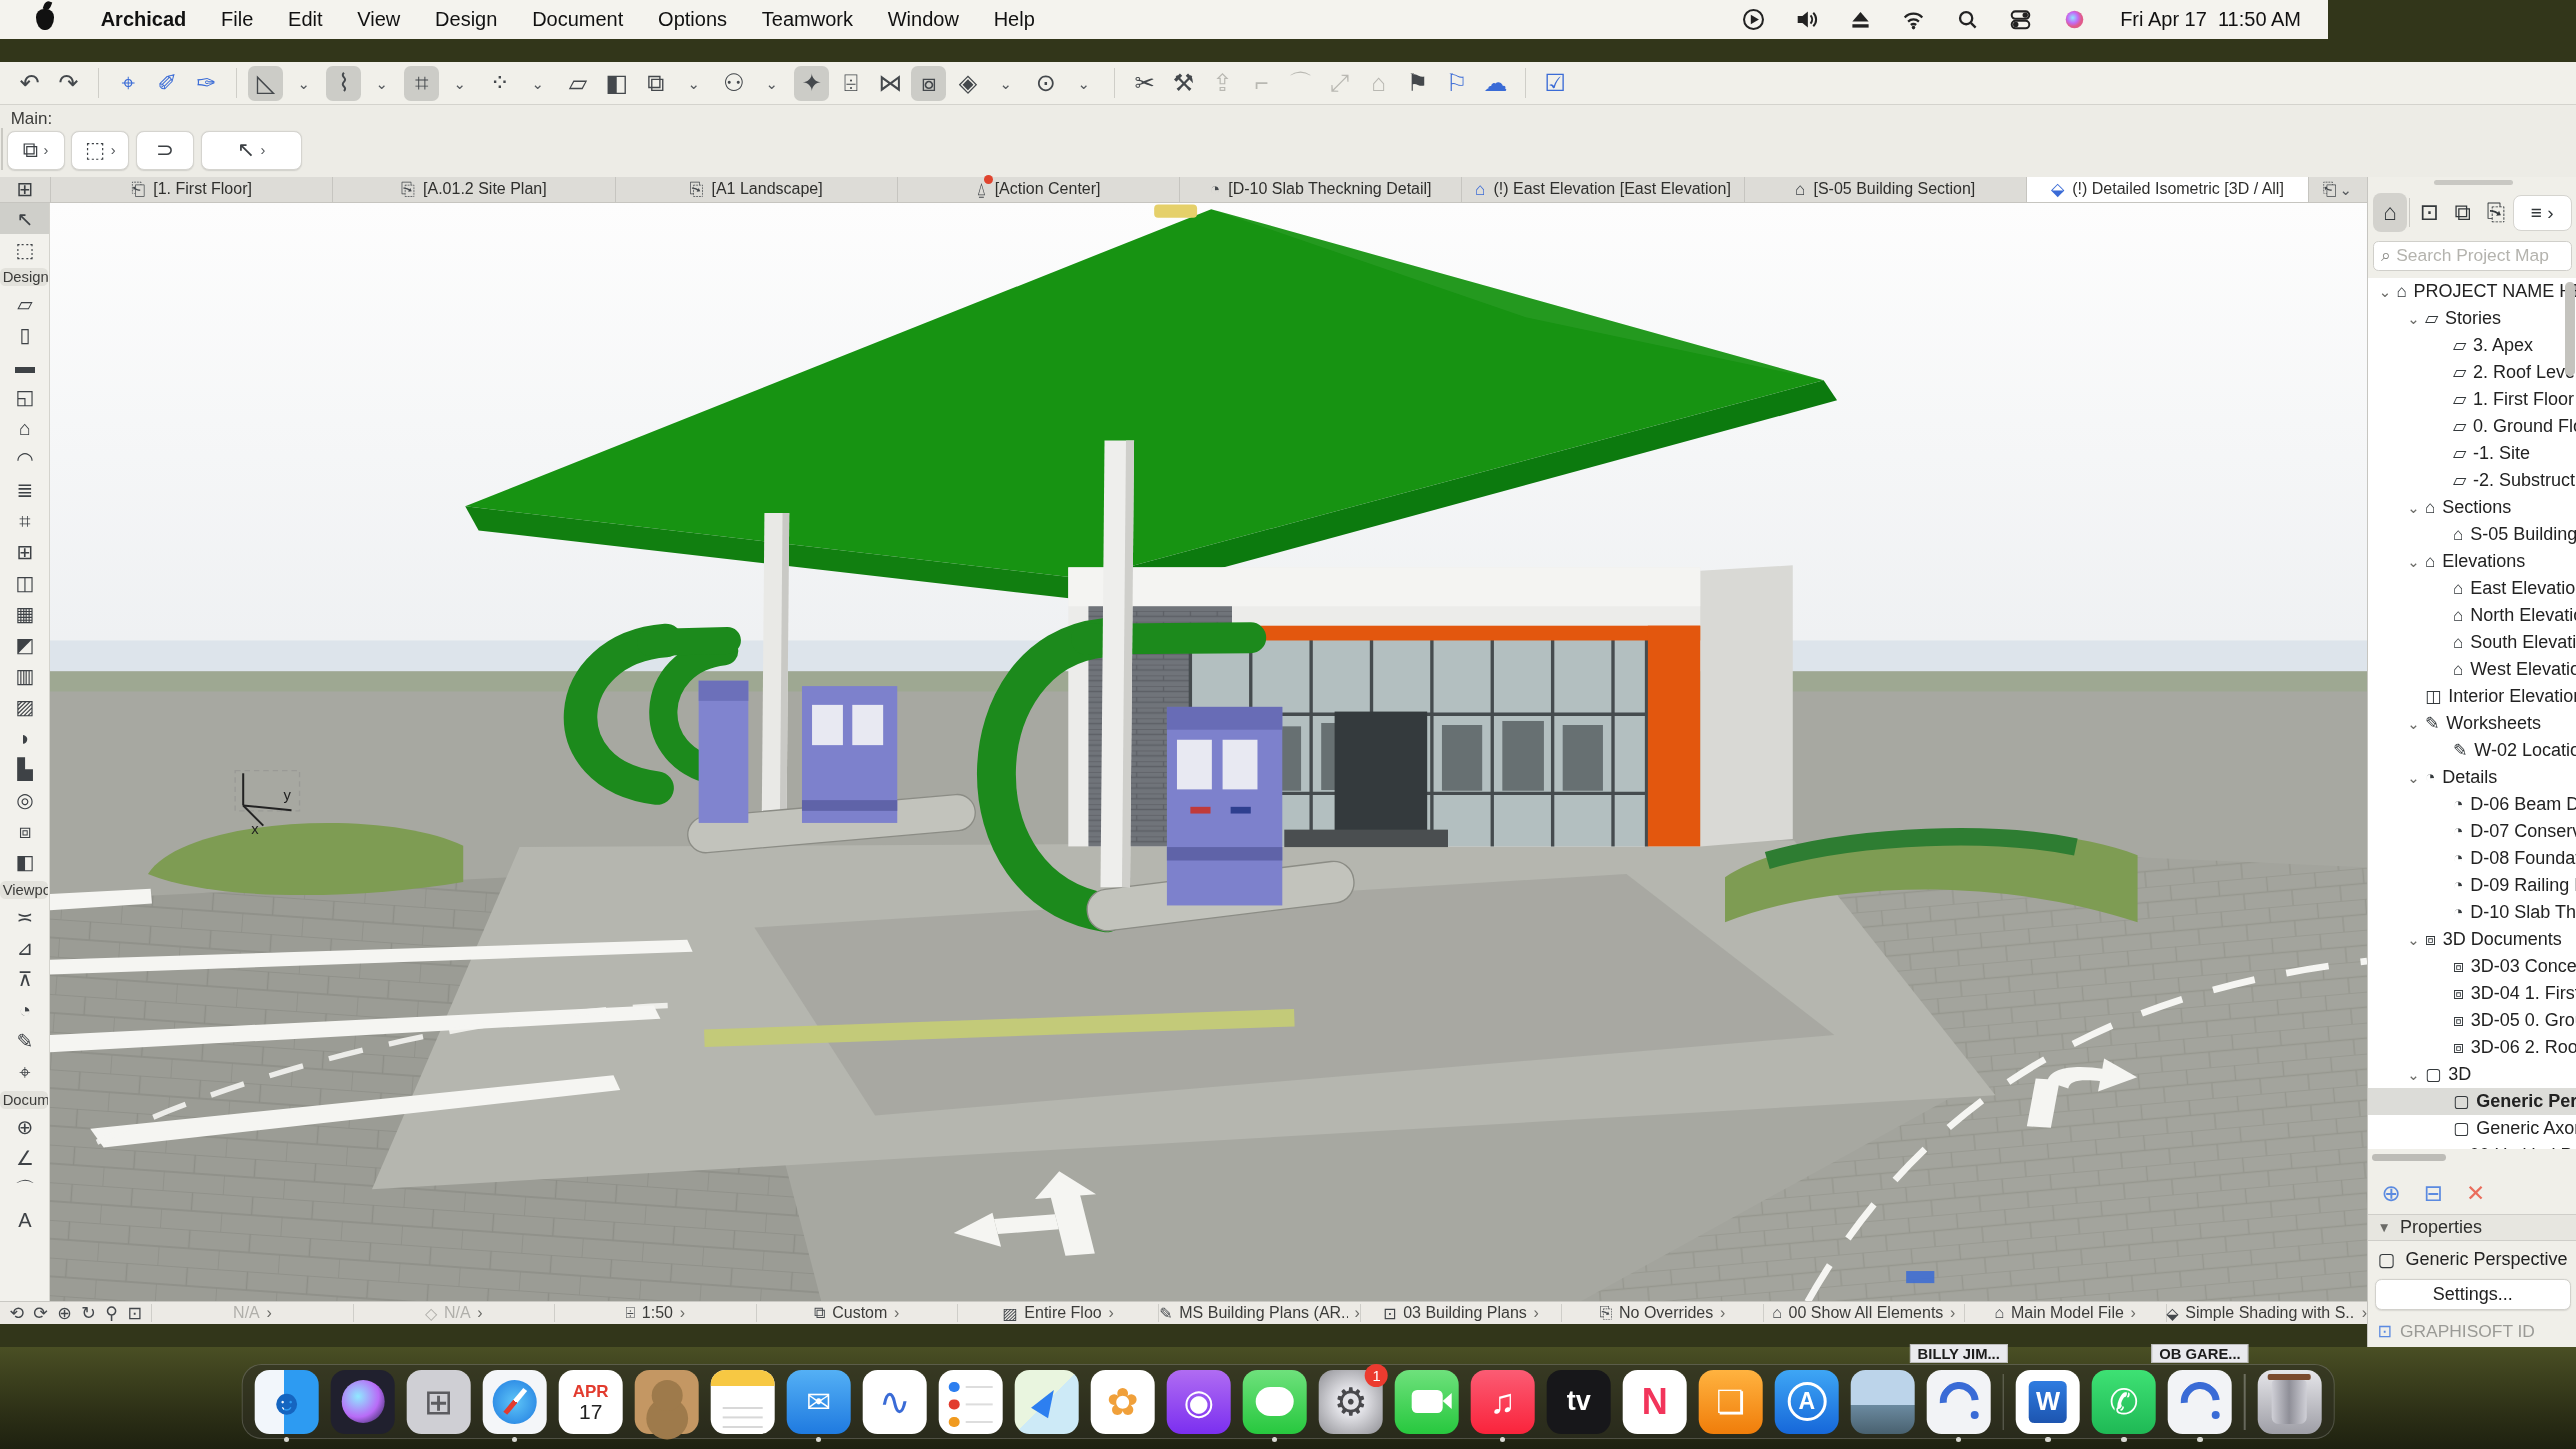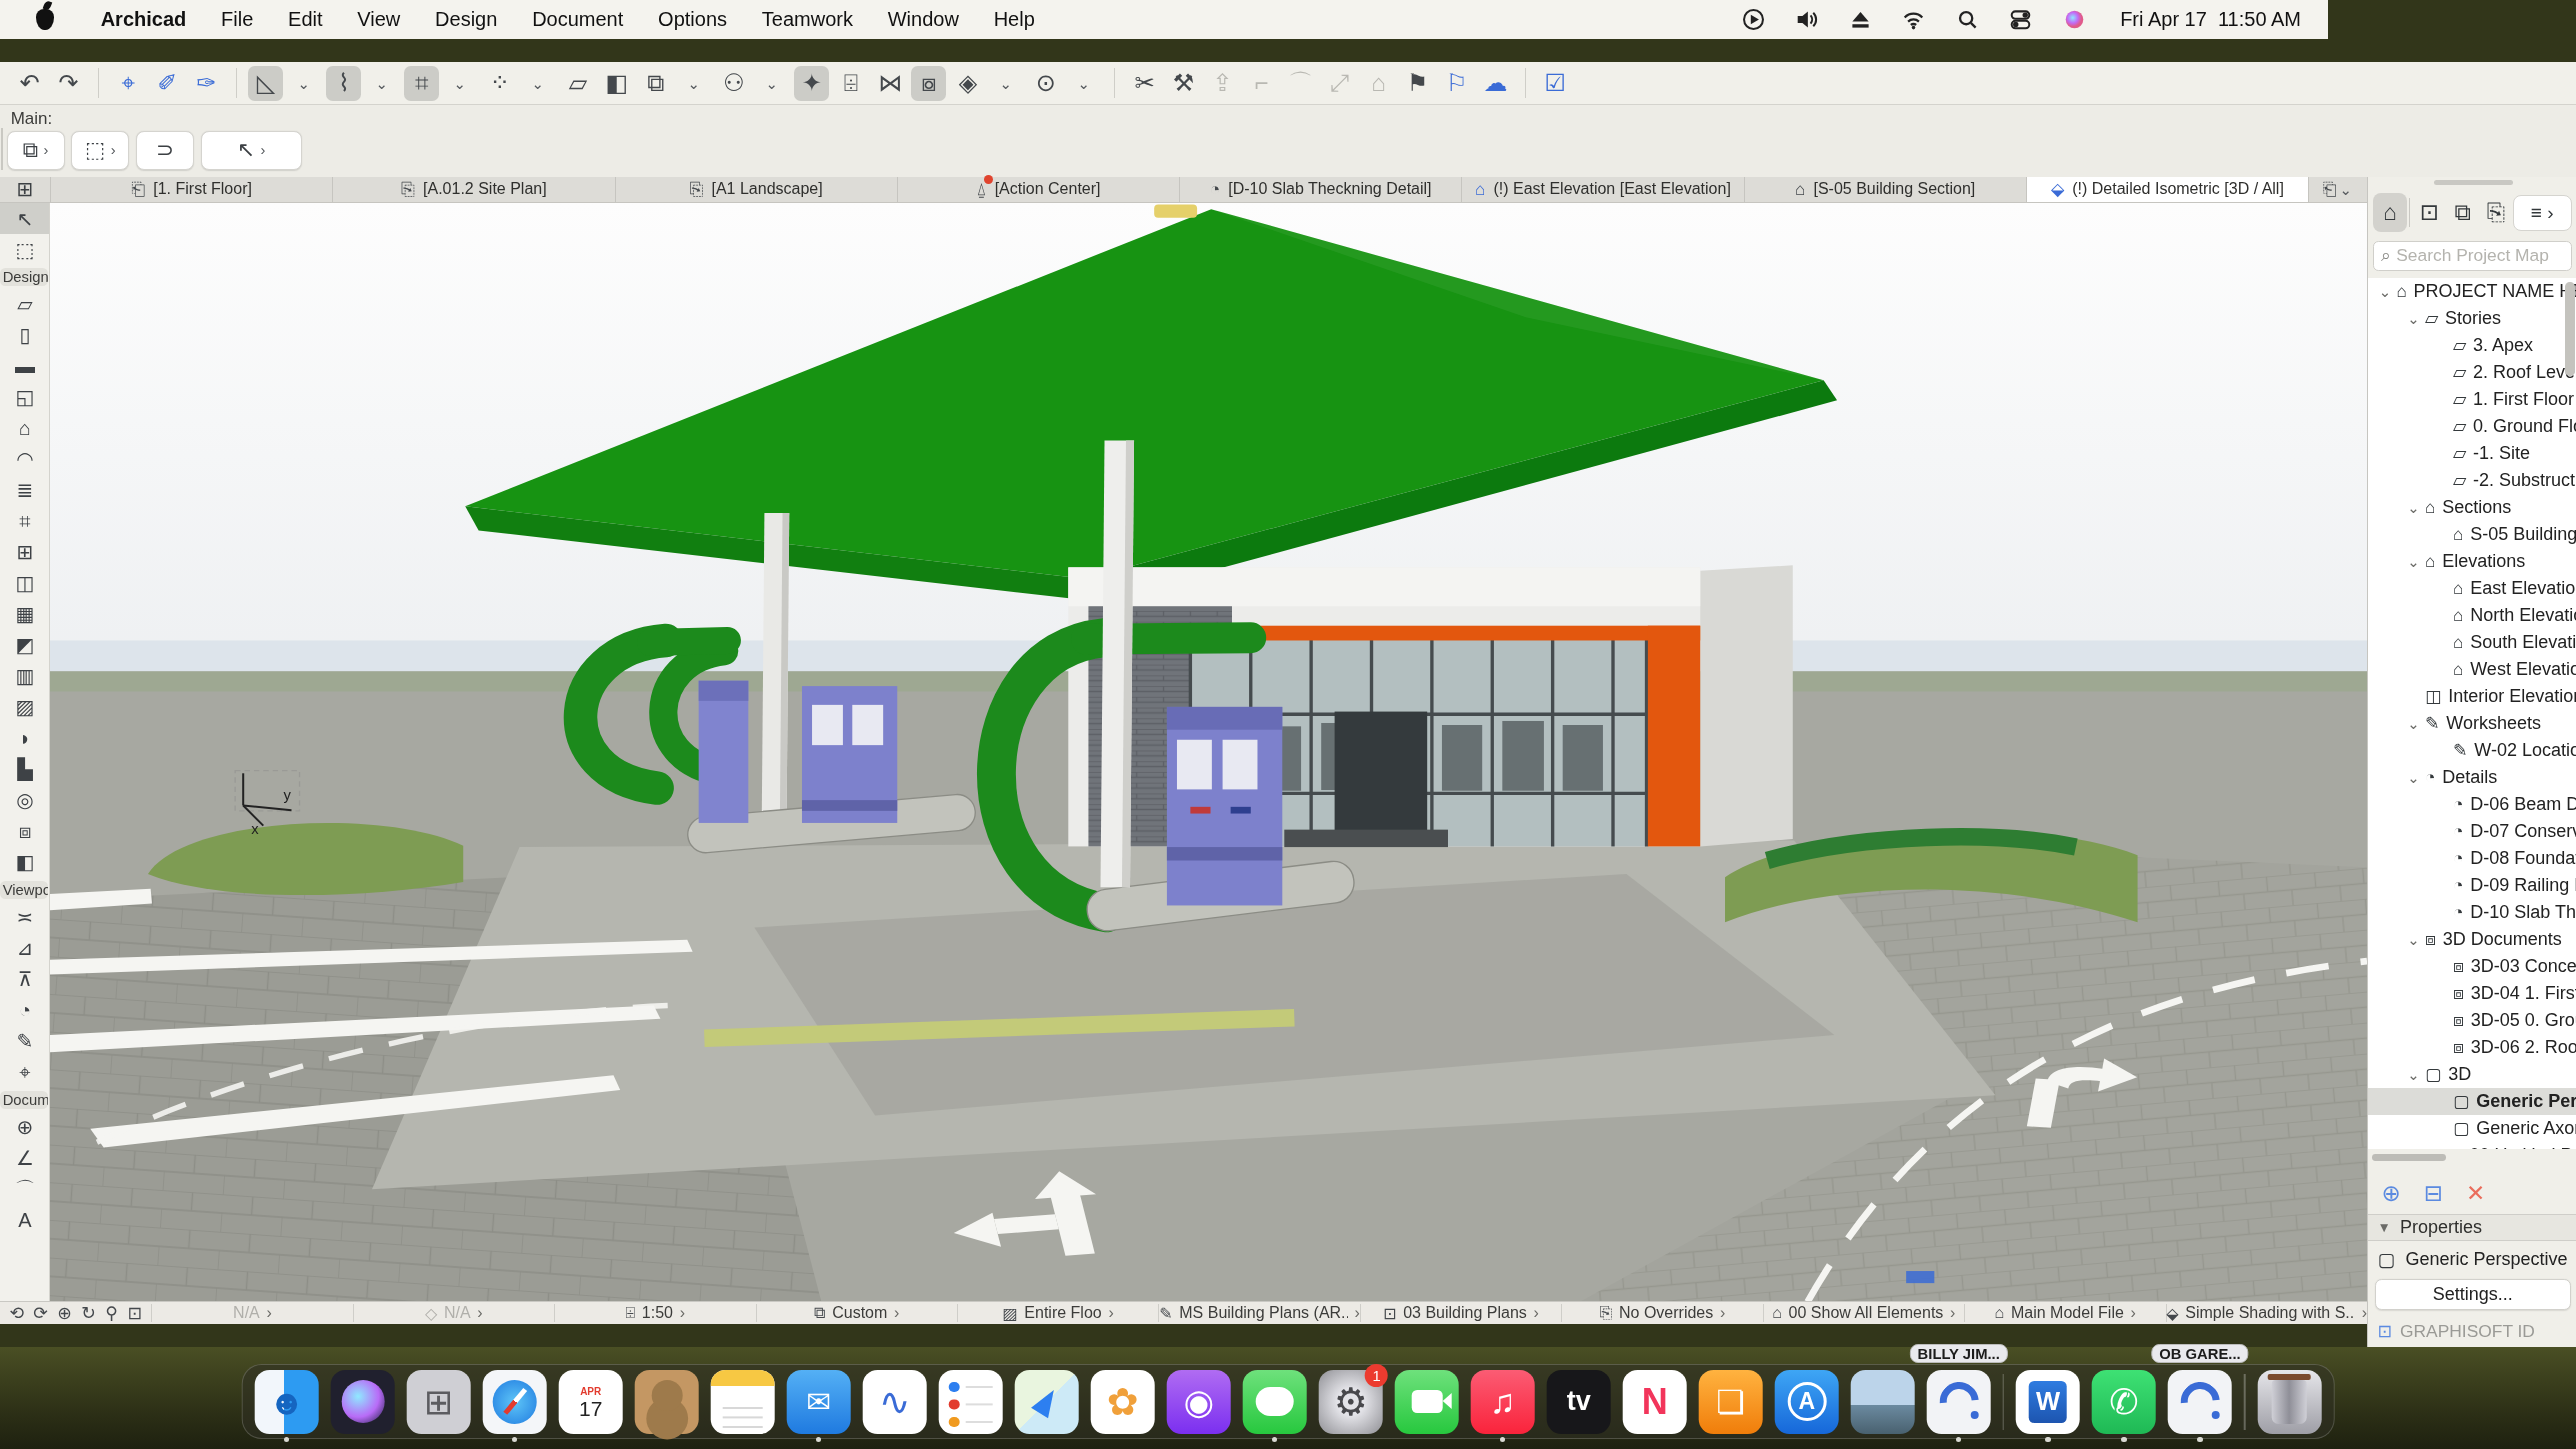--- a/index.html
+++ b/index.html
@@ -140,33 +140,33 @@
           background:rgba(48,48,36,.55); border:0.7px solid rgba(255,255,255,.18); border-radius:20px;
           display:flex; align-items:center; gap:12px; padding:0 12px; }
   .dock-item { width:64px; height:64px; border-radius:14.8px; position:relative; display:flex;
                align-items:center; justify-content:center; font-size:35px; flex:none; }
   .dock-div { width:1.3px; height:56px; background:rgba(255,255,255,.28); flex:none; }
   .dock-dot { position:absolute; bottom:-8.7px; left:50%; transform:translateX(-50%); width:5.4px; height:5.4px;
               border-radius:50%; background:#d9d9d2; }
   .dock-badge { position:absolute; top:-5.4px; right:-5.4px; width:23px; height:23px; border-radius:50%;
                 background:#ec3b2f; color:#fff; font-size:14.8px; display:flex; align-items:center; justify-content:center; }
   .dock-label { position:absolute; top:-25.5px; left:50%; transform:translateX(-50%); background:#e9e9ed;
-                border:0.7px solid #bbb; border-radius:8px; padding:0.7px 6.7px; font-size:14.8px; font-weight:bold;
+                border:0.7px solid #bbb; border-radius:0; padding:0.7px 6.7px; font-size:14.8px; font-weight:bold;
                 color:#1c1c1c; white-space:nowrap; }
   
   .i-finder { background:linear-gradient(90deg,#f2f6fb 46%,#2d9bf2 46%); color:#1565c0; }
   .i-siri { background:#20202e; } .i-siri i { width:43px; height:43px; border-radius:50%;
             background:radial-gradient(circle at 38% 38%, #8fe9ff, #b86bf7 55%, #3a2b63 90%); }
   .i-launchpad { background:#cfcfd4; color:#5c5c60; }
   .i-safari { background:#f4f6f9; } .i-safari i { width:44px; height:44px; border-radius:50%;
               background:radial-gradient(circle,#5ec5f7,#1f7ae0); position:relative; }
               .i-safari i::after { content:""; position:absolute; left:20px; top:6.7px; width:5.4px; height:31px;
               background:linear-gradient(#fff 50%,#e23b2e 50%); transform:rotate(40deg); }
   .i-calendar { background:#fff; flex-direction:column; }
-  .cal-m { font-size:10px; color:#e23b2e; font-weight:bold; line-height:1; margin-top:4px; }
+  .cal-m { font-size:17px; color:#e23b2e; font-weight:bold; line-height:1; margin-top:4px; }
   .cal-d { font-size:21px; color:#222; line-height:1.1; }
   .i-contacts { background:#c49763; } .i-contacts i { width:31px; height:31px; border-radius:50%;
                 background:#9e7a4b; box-shadow:0 23px 0 5.4px #9e7a4b; margin-top:-12px; }
   .i-notes { background:#fff; overflow:hidden; } .i-notes i { position:absolute; top:0; left:0; right:0; height:16px; background:#f7c843; }
              .i-notes b { width:40px; height:2px; background:#d8d8d8; box-shadow:0 9.4px 0 #d8d8d8, 0 19px 0 #d8d8d8; margin-top:12px; }
   .i-mail { background:linear-gradient(#54b0f5,#1f7ae0); color:#fff; font-size:29.5px; }
   .i-freeform { background:#fff; color:#3a6bd6; font-size:38px; }
   .i-reminders { background:#fff; padding:9.4px; align-items:flex-start; }
   .i-reminders i { display:block; width:10.7px; height:10.7px; border-radius:50%; background:#2d7ff0;
                    box-shadow:0 17.4px 0 #e23b2e, 0 35px 0 #f09a1f; margin-top:2.7px; }

